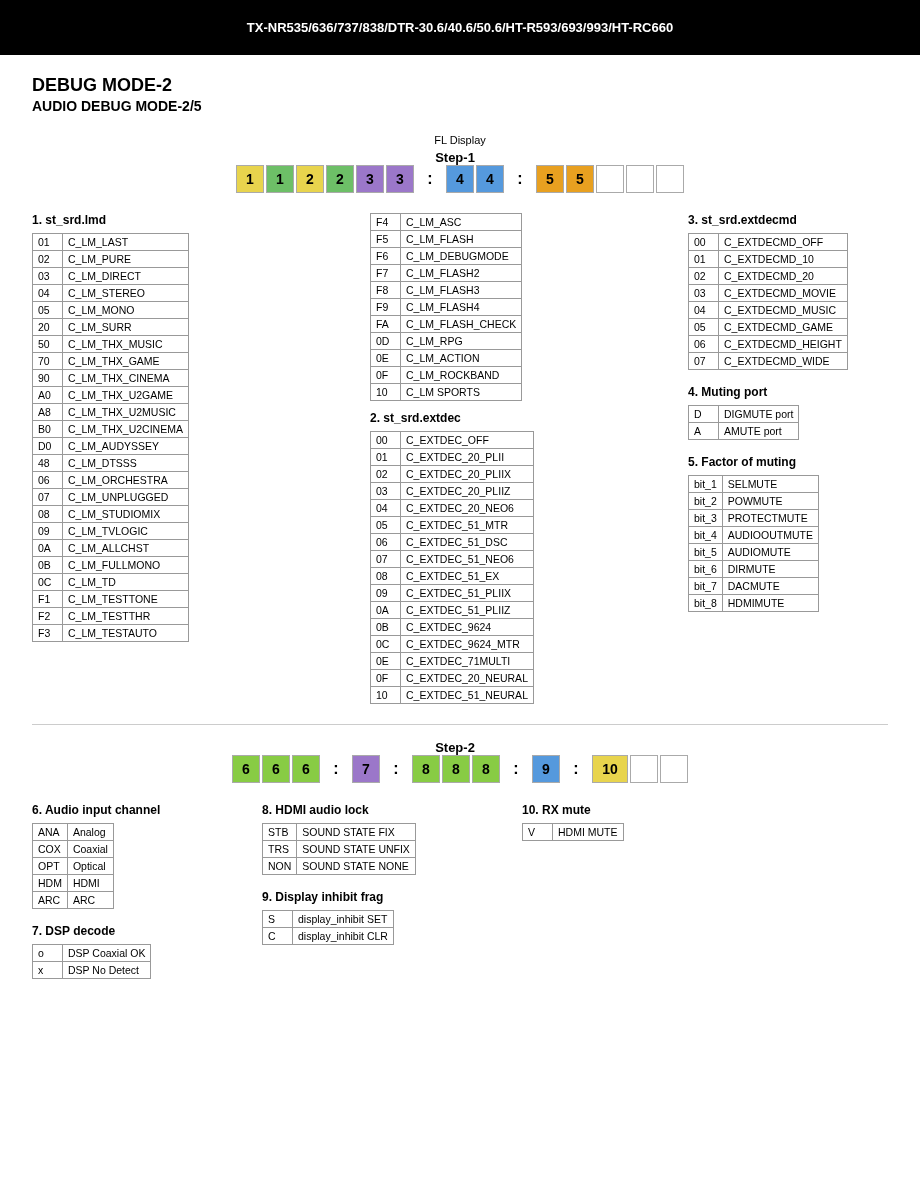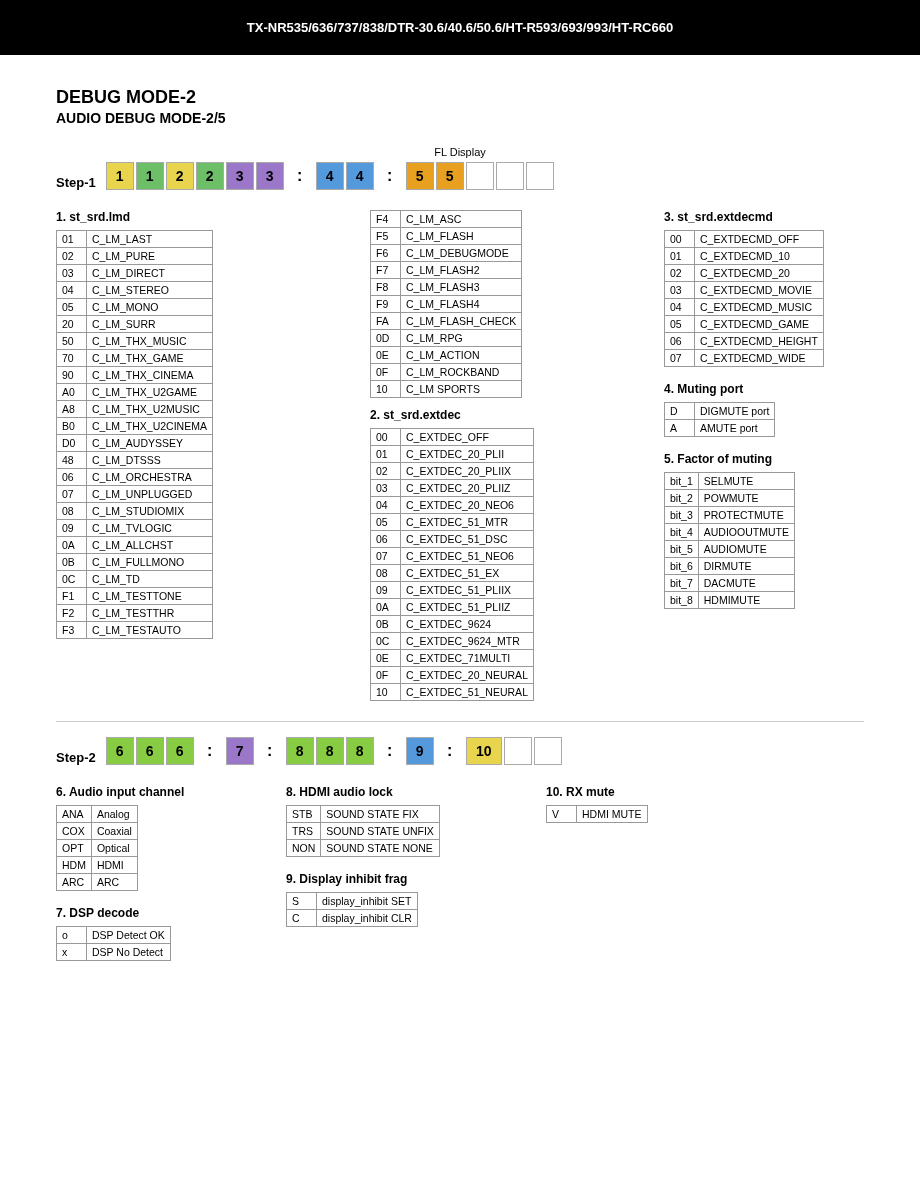--- a/index.html
+++ b/index.html
@@ -18,22 +18,21 @@
       background: #000;
       color: #fff;
       text-align: center;
       font-size: 13px;
       font-weight: bold;
       padding: 20px 10px;
       width: 100%;
     }
 
     .main-content {
-      padding: 20px 56px;
-      margin-top: 12px;
+      padding: 20px 32px;
     }
 
     .page-title {
       font-size: 18px;
       font-weight: bold;
       margin-bottom: 2px;
     }
     .page-subtitle {
       font-size: 14px;
       font-weight: bold;
@@ -42,22 +41,23 @@
 
     
     .fl-display-label {
       text-align: center;
       font-size: 11px;
       margin-bottom: 4px;
     }
 
     .step-row {
       display: flex;
-      align-items: flex-end;
+      align-items: center;
       margin-bottom: 20px;
+      flex-direction: column;
     }
 
     .step-label {
       font-weight: bold;
       font-size: 13px;
       margin-right: 10px;
       white-space: nowrap;
     }
 
     .fl-cells {
@@ -538,21 +538,21 @@
             </tbody>
         </table>
 
         <div class="section-title">
           <span class="section-number">7</span>. <span>DSP decode</span>
         </div>
         <table class="data-table">
           <tbody id="section7-body">
               <tr>
                 <td>o</td>
-                <td>DSP Detect OK</td>
+                <td>DSP Coaxial OK</td>
               </tr>
               <tr>
                 <td>x</td>
                 <td>DSP No Detect</td>
               </tr>
             </tbody>
         </table>
       </div>
 
       <div style="min-width:230px;">

